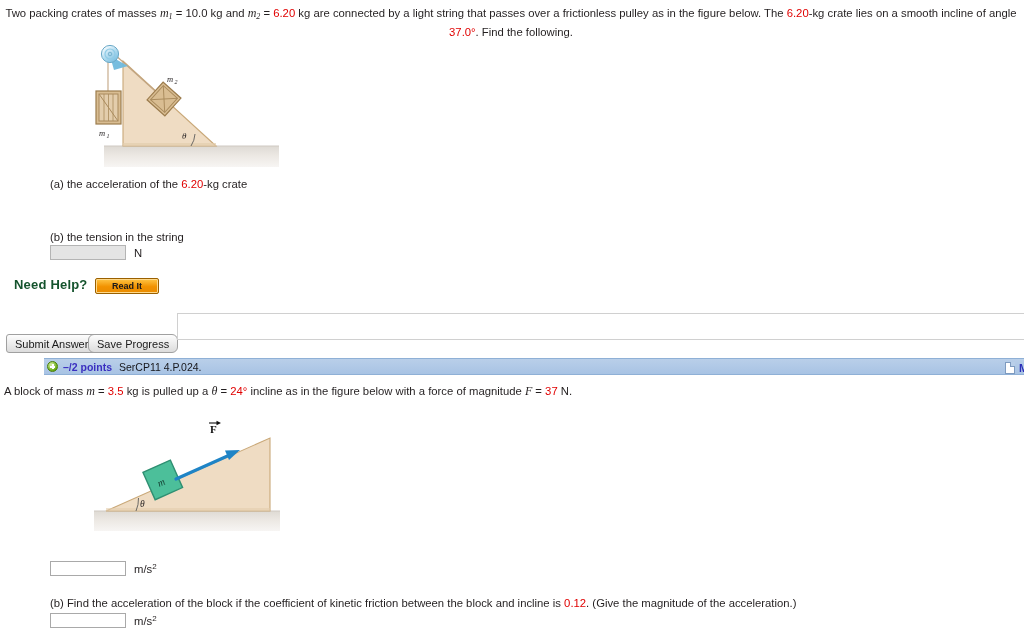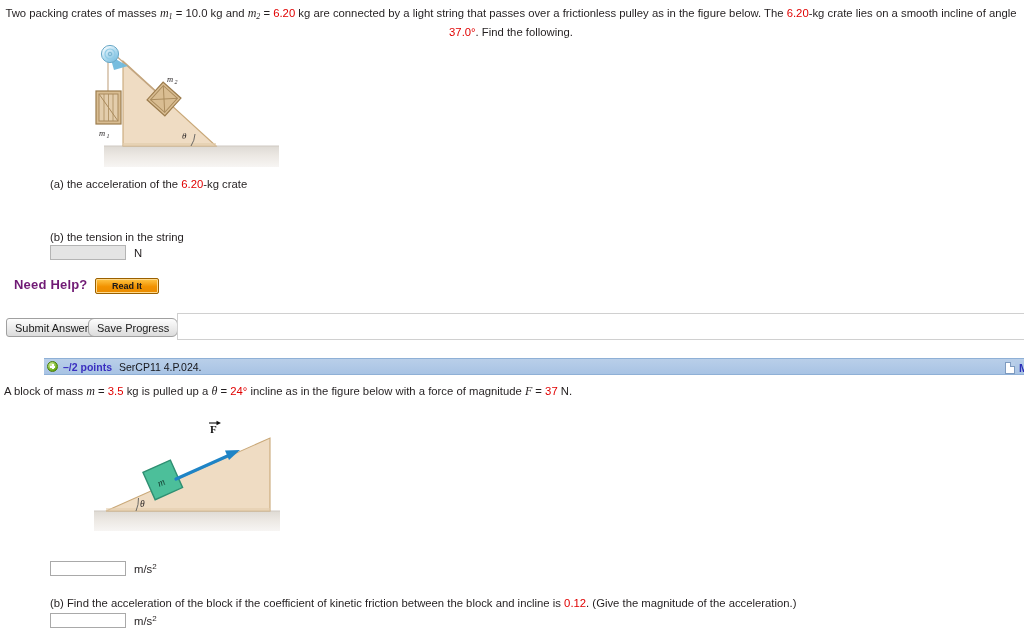--- a/index.html
+++ b/index.html
@@ -35,21 +35,21 @@
     background: #ffffff;
   }
   .ansbox.disabled { background: #e4e4e4; border: 1px solid #b4b4b4; }
   .unit { margin-left: 8px; font-size: 11.3px; color: #231f20; white-space: nowrap; }
 
   
   .needhelp {
     position: absolute;
     font-weight: bold;
     font-size: 13px;
-    color: #701a75;
+    color: #14532d;
     letter-spacing: .2px;
   }
   .readit {
     position: absolute;
     width: 64px; height: 16px;
     background: linear-gradient(#ffc646, #f29200 55%, #e98b00);
     border: 1px solid #9a6000;
     border-radius: 2px;
     box-shadow: inset 0 0 0 1px #ffd98a;
     font-size: 9px; font-weight: bold; color: #1a1a1a;
@@ -62,20 +62,21 @@
     position: absolute;
     height: 19px;
     padding: 0 8px;
     background: linear-gradient(#fdfdfd, #e9e9e9 60%, #dcdcdc);
     border: 1px solid #a0a0a0;
     border-radius: 3px;
     font-size: 11px;
     color: #1a1a1a;
     display: flex; align-items: center; justify-content: center;
     cursor: pointer;
+    margin-top: 16px;
   }
   .tailbox {
     position: absolute;
     border: 1px solid #d0d0d0;
     border-right: none;
     background: #ffffff;
   }
 
   
   .bluebar {

